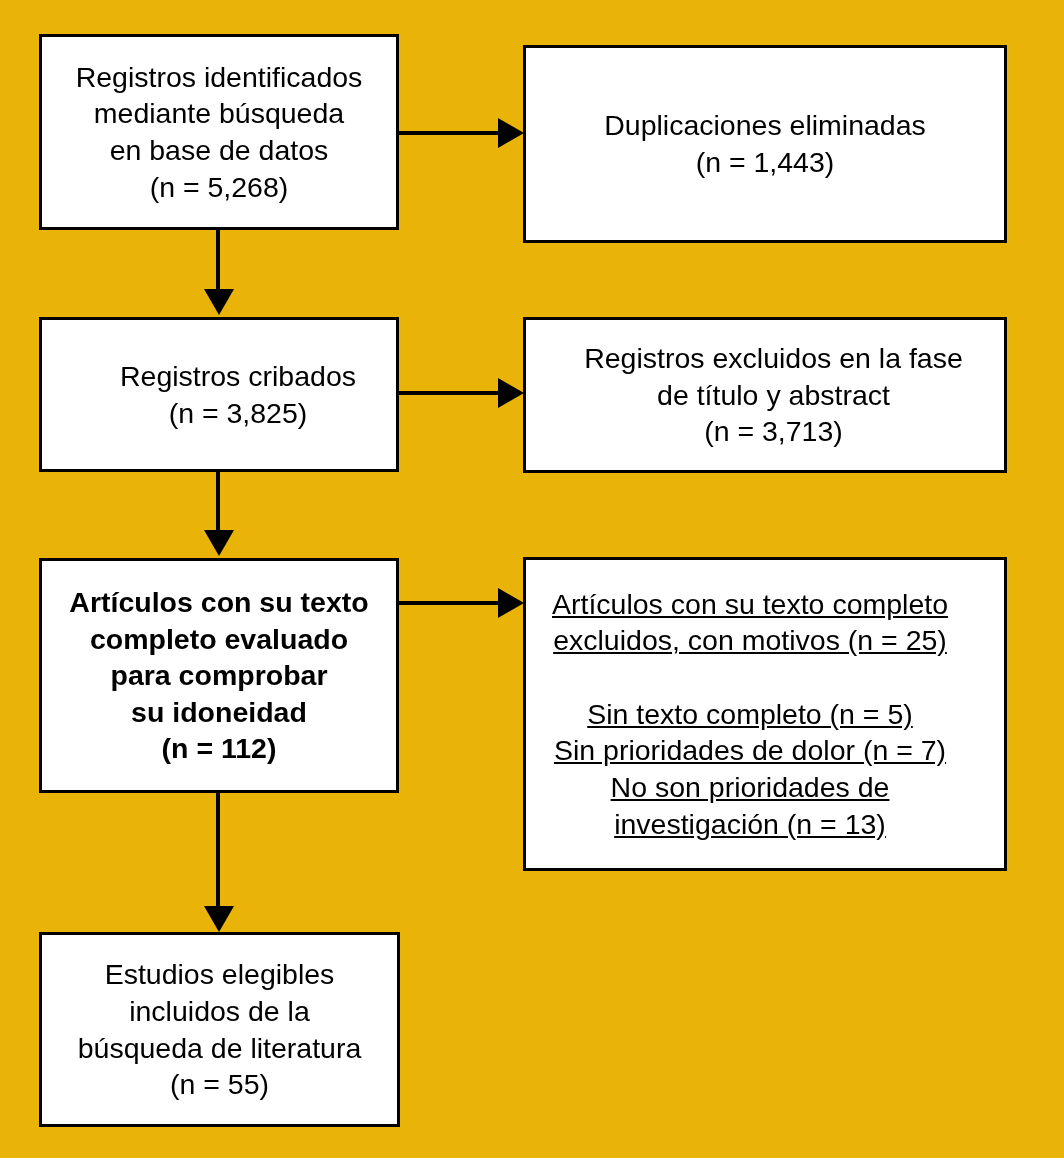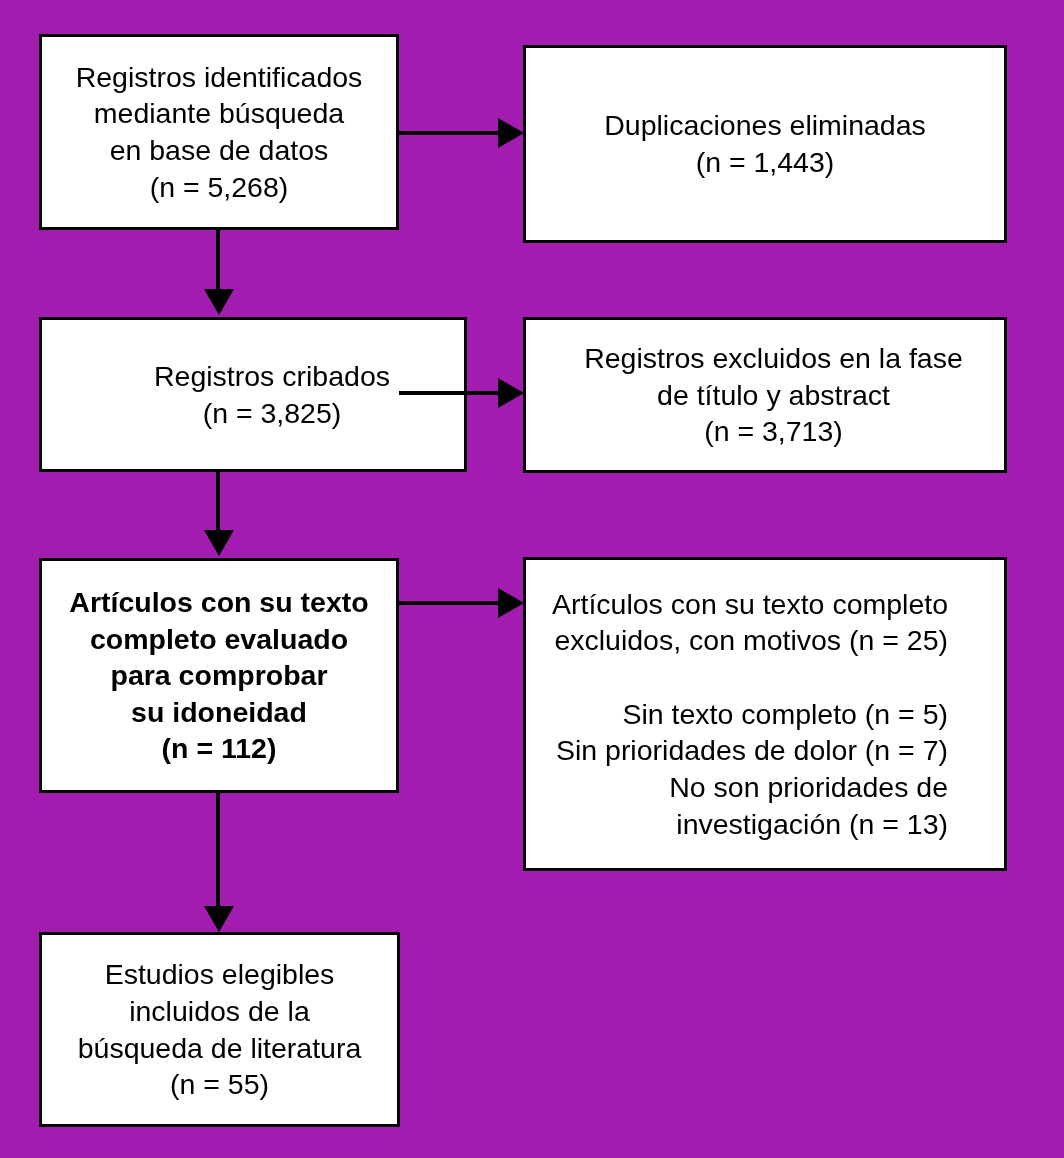--- a/index.html
+++ b/index.html
@@ -9,21 +9,21 @@
     background: #ffffff;
   }
   body {
     font-family: "Liberation Sans", "DejaVu Sans", sans-serif;
     color: #000000;
   }
   #canvas {
     position: relative;
     width: 1064px;
     height: 1158px;
-    background: #a21caf;
+    background: #eab308;
     overflow: hidden;
   }
   .flow-box {
     position: absolute;
     box-sizing: border-box;
     border: 3px solid #000000;
     background: #ffffff;
     display: flex;
     align-items: center;
     justify-content: center;
@@ -33,28 +33,29 @@
     line-height: 1.285;
     color: #000000;
     text-align: center;
     white-space: pre-line;
     padding: 0 8px;
   }
   .flow-box.align-left {
     justify-content: flex-start;
   }
   .flow-box.align-left .box-text {
-    text-align: right;
+    text-align: center;
     padding: 0 0 0 26px;
+    text-decoration: underline;
   }
 
   
   #box-identified   { left: 39px;  top: 34px;  width: 360px; height: 196px; }
   #box-duplicates   { left: 523px; top: 34px;  width: 484px; height: 198px; margin-top: 11px; }
-  #box-screened     { left: 39px;  top: 317px; width: 428px; height: 155px; padding-left: 38px; }
+  #box-screened     { left: 39px;  top: 317px; width: 360px; height: 155px; padding-left: 38px; }
   #box-excluded-ta  { left: 523px; top: 317px; width: 484px; height: 156px; padding-left: 17px; }
   #box-fulltext     { left: 39px;  top: 558px; width: 360px; height: 235px; font-weight: bold; }
   #box-excluded-ft  { left: 523px; top: 557px; width: 484px; height: 314px; }
   #box-included     { left: 39px;  top: 932px; width: 361px; height: 195px; }
 
   
   .h-line {
     position: absolute;
     height: 4px;
     background: #000000;

